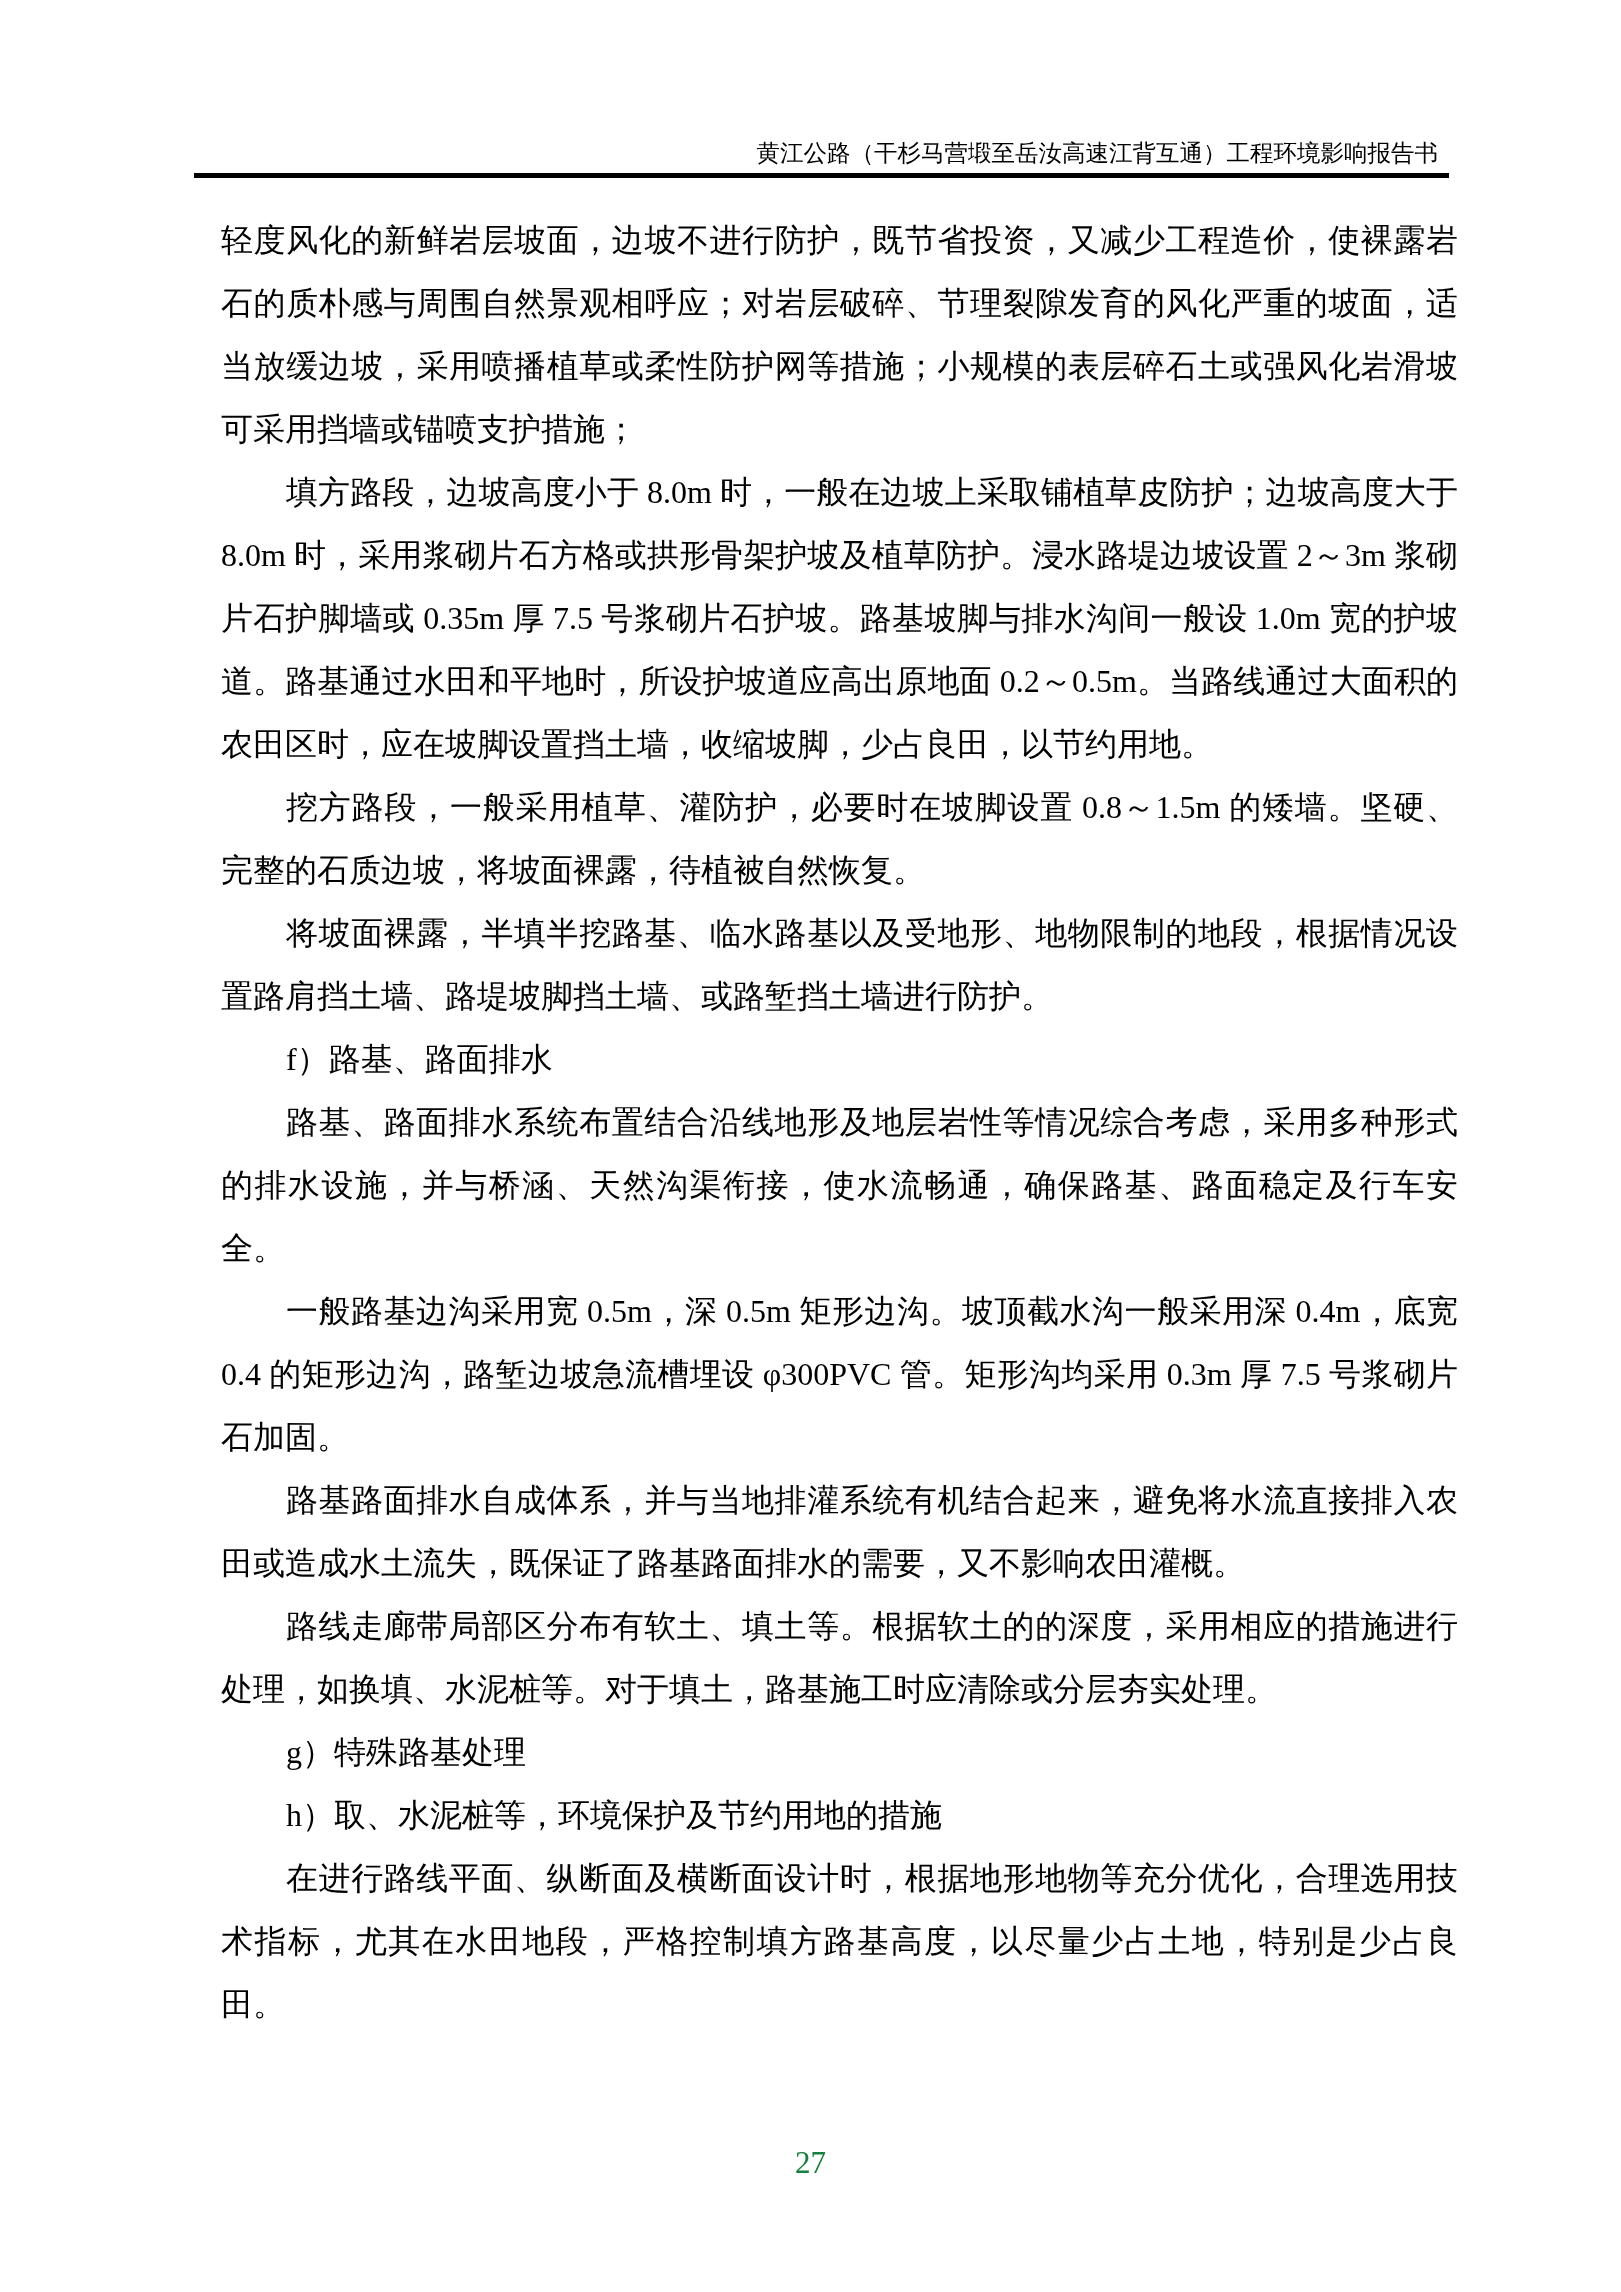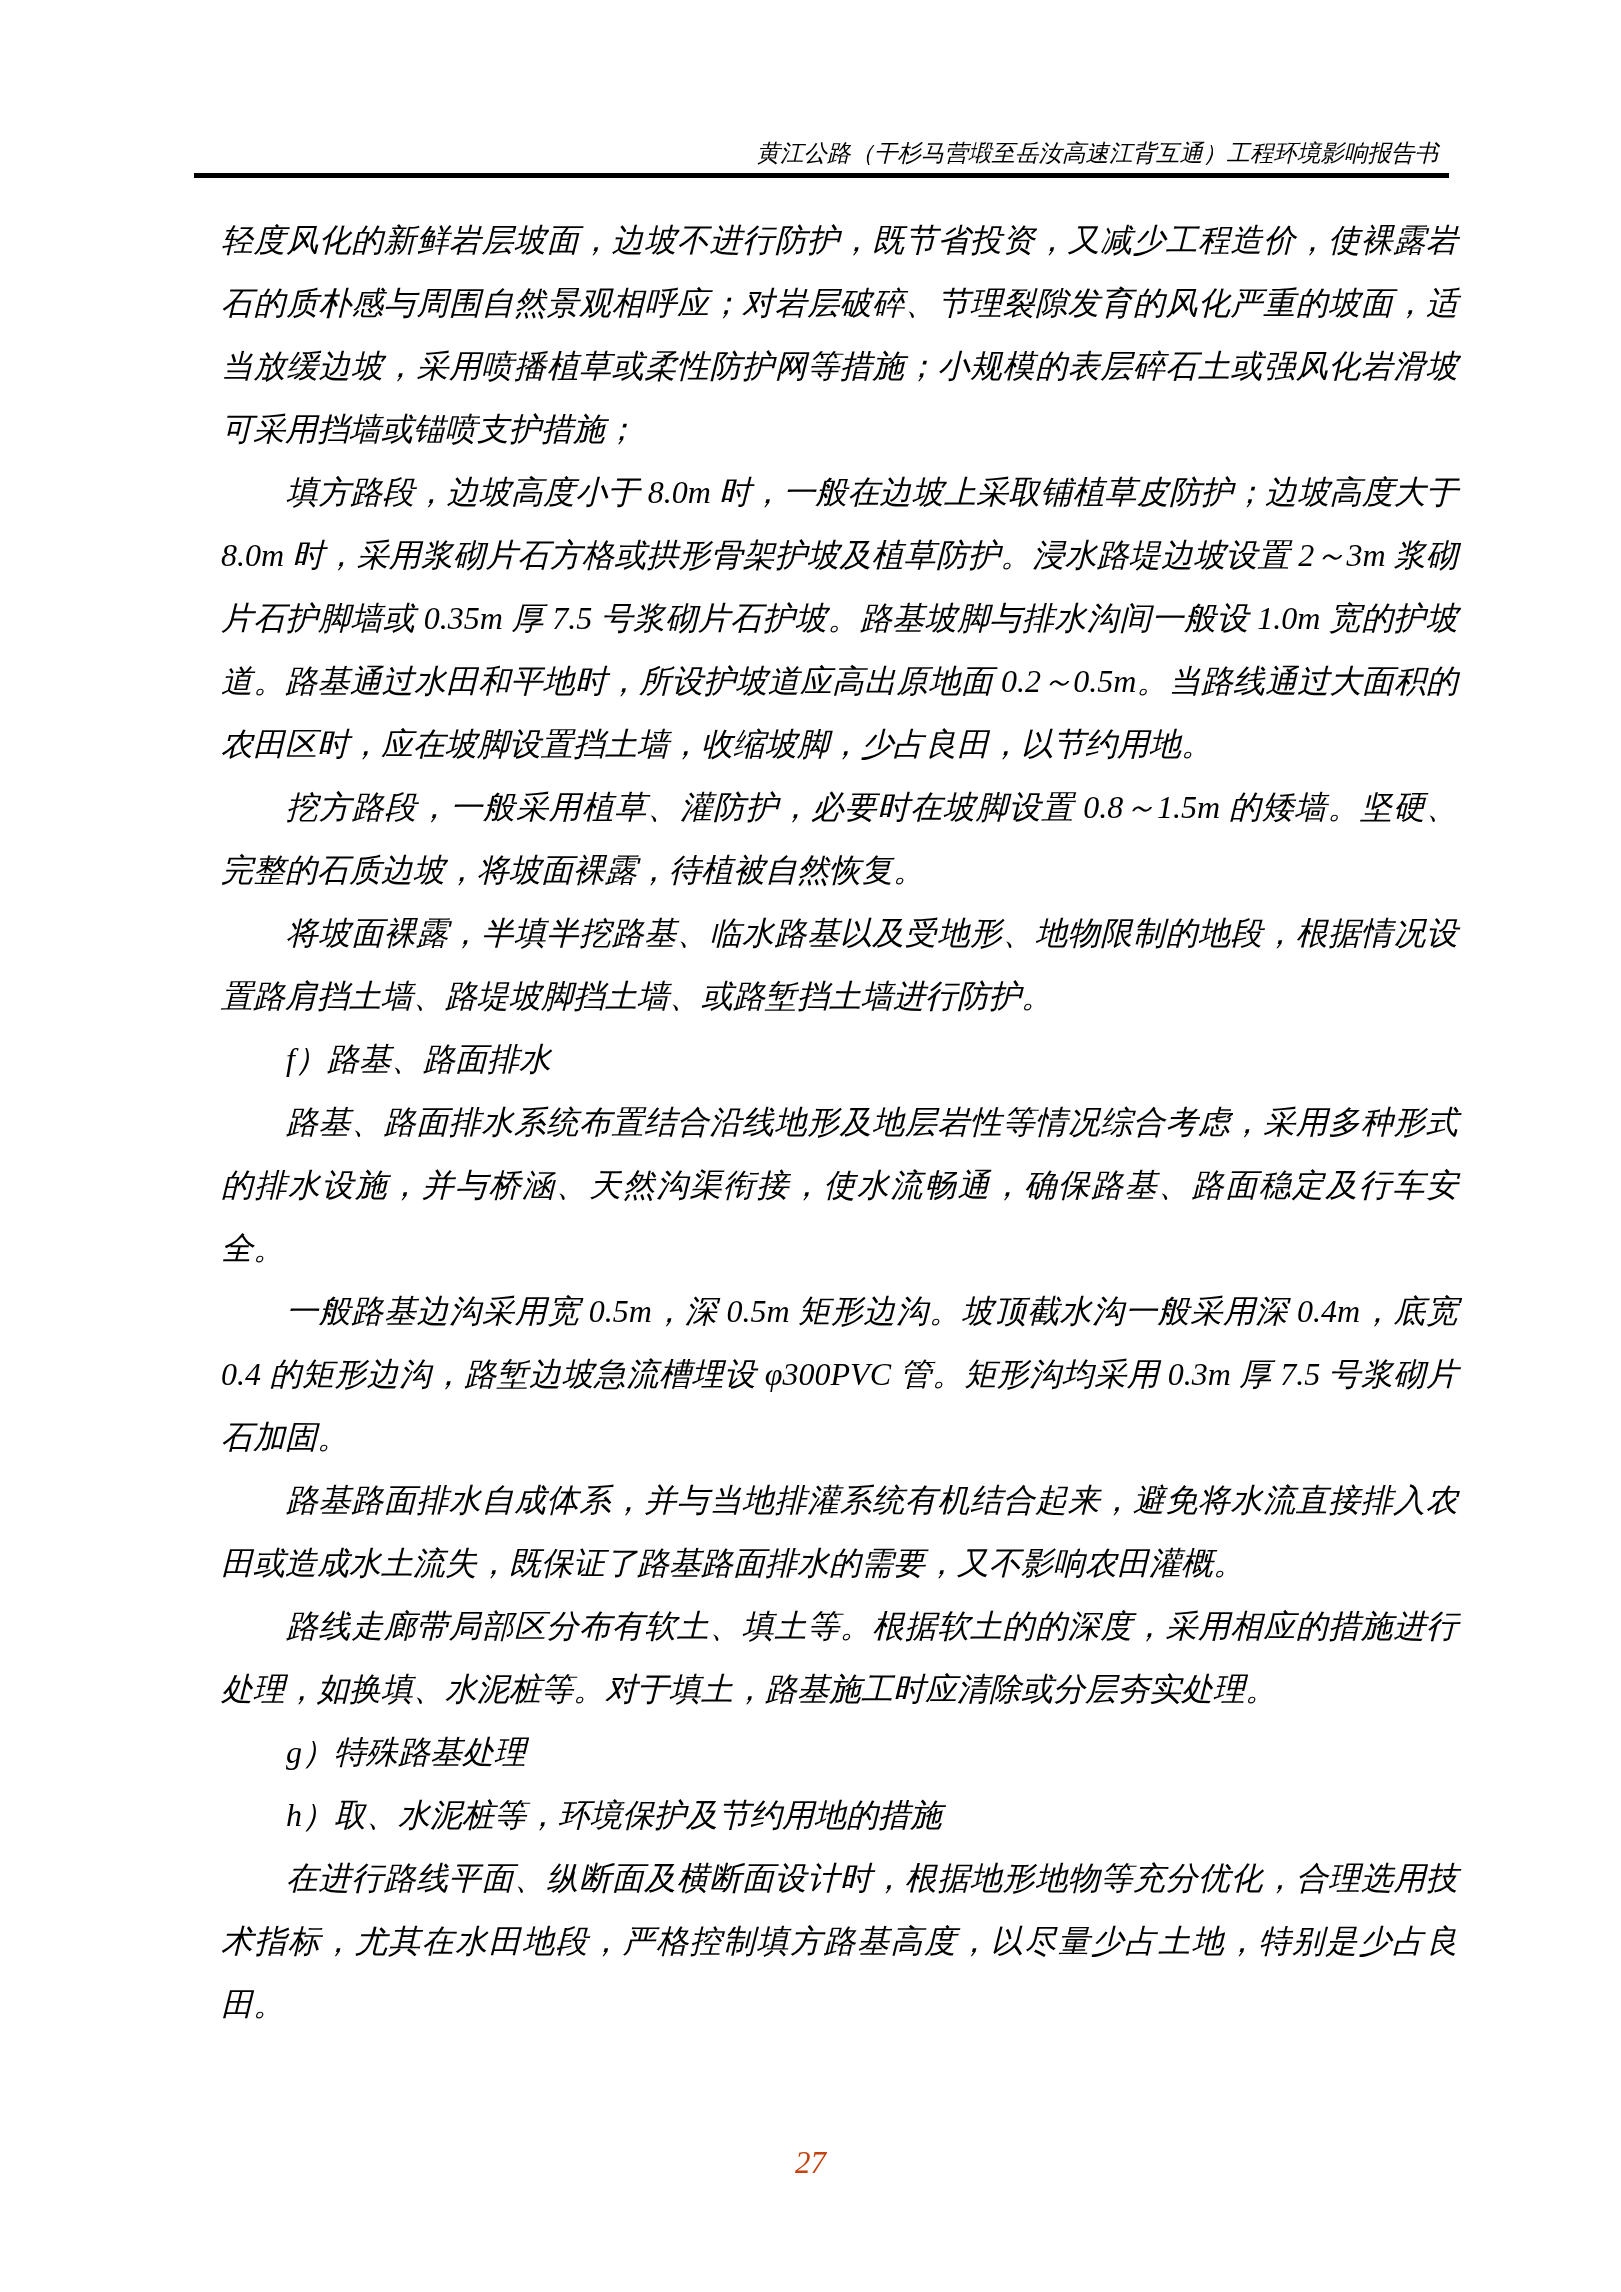--- a/index.html
+++ b/index.html
@@ -9,21 +9,20 @@
   }
   .page {
     position: relative;
     width: 1621px;
     height: 2293px;
     background: #ffffff;
     margin: 0 auto;
     overflow: hidden;
     color: #000000;
     font-family: "Liberation Serif", "DejaVu Serif", serif;
-    font-style: italic;
   }
   .header-title {
     position: absolute;
     top: 139px;
     right: 183px;
     font-size: 23.5px;
     line-height: 29px;
     white-space: nowrap;
     color: #000000;
   }
@@ -58,21 +57,21 @@
     text-indent: 65px;
   }
   .footer {
     position: absolute;
     top: 2145px;
     left: 0;
     width: 1621px;
     text-align: center;
     font-size: 31px;
     line-height: 35px;
-    color: #c2410c;
+    color: #15803d;
   }
 </style>
 </head>
 <body>
 
 <div class="page">
 
   <div class="header-title">黄江公路（干杉马营塅至岳汝高速江背互通）工程环境影响报告书</div>
 
   <div class="header-rule"></div>

